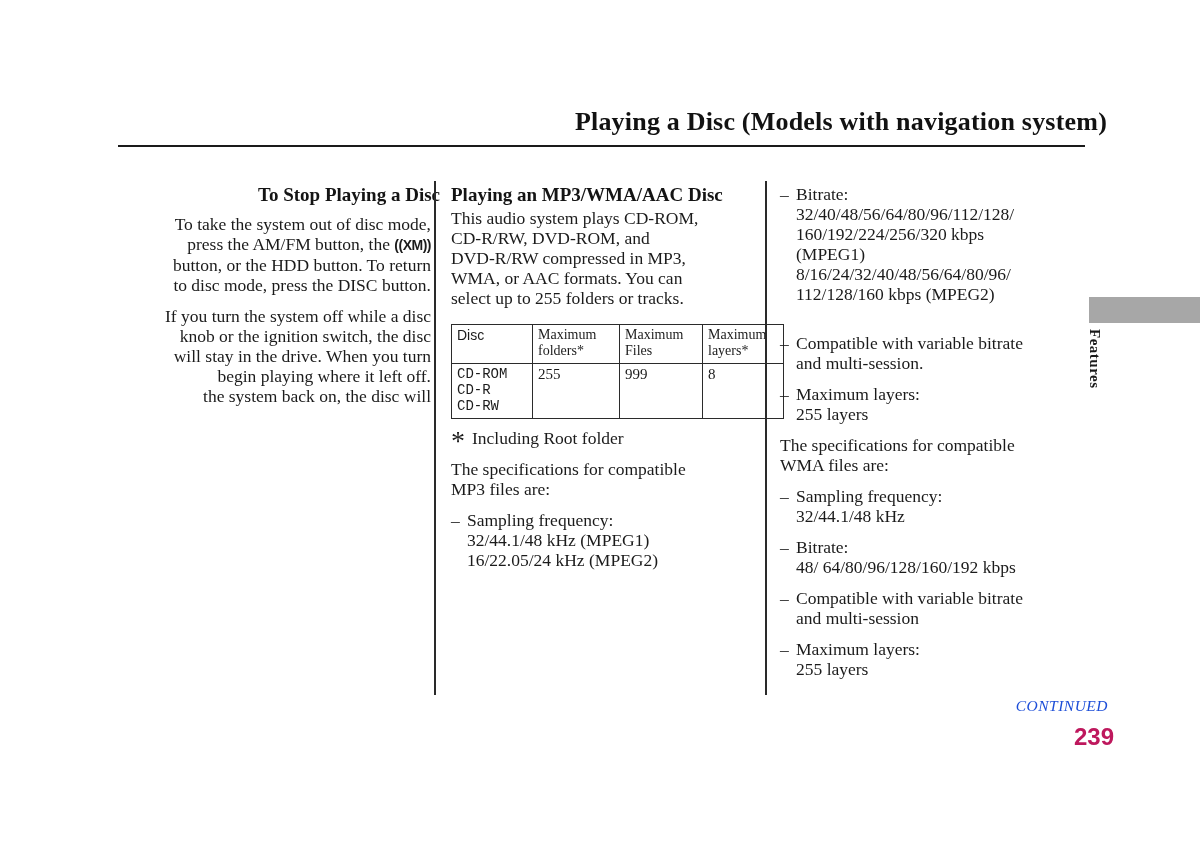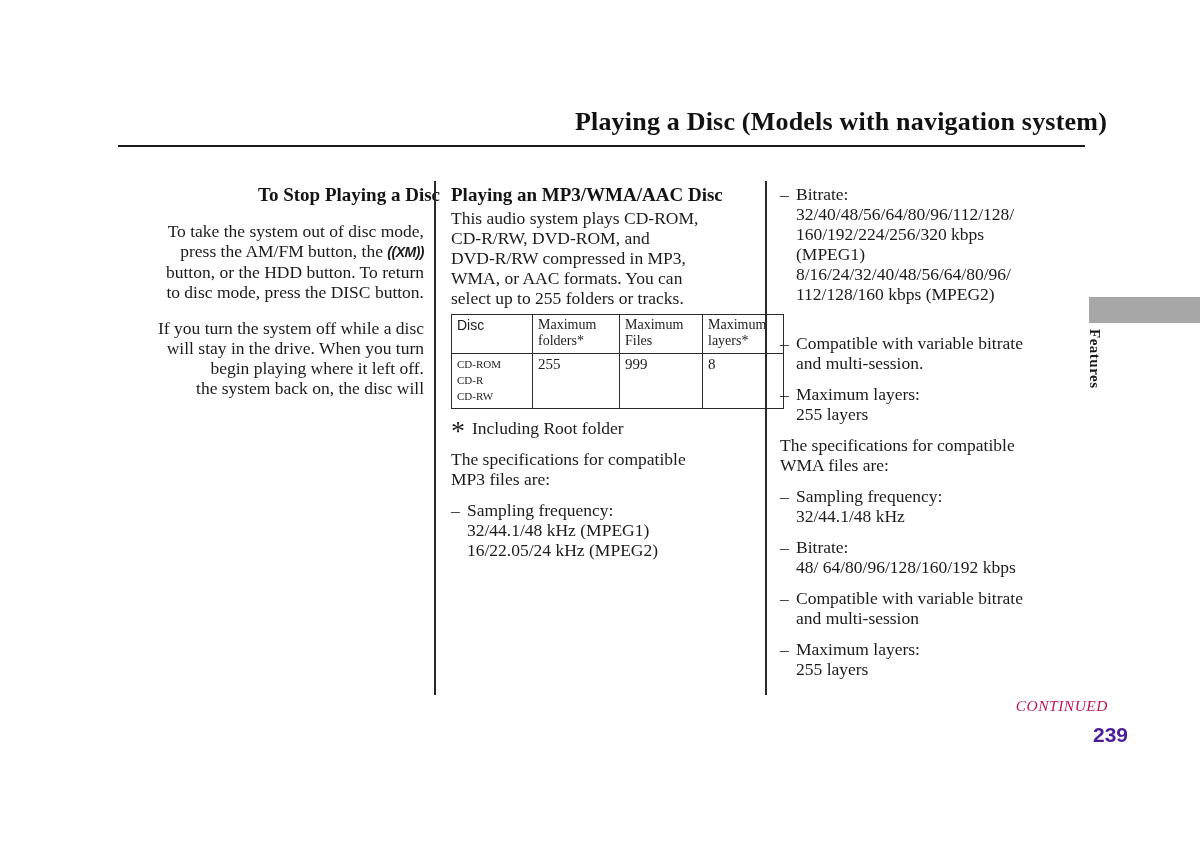--- a/index.html
+++ b/index.html
@@ -46,54 +46,53 @@
   .vrule2 { left: 765px; }
   .heading {
     font-size: 19px;
     font-weight: bold;
     line-height: 21px;
     color: #141414;
     margin: 0 0 3px 0;
   }
   .body, .line { font-size: 17.5px; line-height: 20px; }
   .lines { white-space: pre-line; }
-  .para { margin: 16px; }
+  .para { margin: 9px; }
   .mt-sm { margin-top: 11px; }
   .mt-xs { margin-top: 9px; }
   .mt-lg { margin-top: 29px; }
-  .mt-tbl { margin-top: 6px; }
+  .mt-tbl { margin-top: 16px; }
   .xm-logo {
     font-family: "Liberation Sans", sans-serif;
     font-weight: bold;
     font-size: 14px;
     letter-spacing: -0.5px;
     white-space: nowrap;
-    font-style: italic;
   }
   .power-icon { display: inline-block; vertical-align: -2px; }
   
   table.disc-table {
     border-collapse: collapse;
     width: 100%;
     table-layout: fixed;
   }
   table.disc-table th, table.disc-table td {
     border: 1.5px solid #2b2b2b;
     padding: 2px 5px 4px 5px;
     vertical-align: top;
     text-align: left;
   }
   table.disc-table th { font-weight: normal; font-size: 14px; line-height: 16px; }
   th.c-disc { width: 70px; font-family: "Liberation Sans", sans-serif; font-size: 13.5px; }
   th.c-fold { width: 76px; }
   th.c-file { width: 72px; }
   th.c-lay  { width: 70px; }
   td.disc-cell {
-    font-family: Liberation Serif, serif;
-    font-size: 11px;
+    font-family: Liberation Mono, monospace;
+    font-size: 14px;
     line-height: 16px;
     padding-top: 6px;
     padding-bottom: 6px;
   }
   td.num-cell {
     font-size: 15px;
     text-align: center;
     vertical-align: middle;
   }
   .footnote { display: flex; align-items: flex-start; }
@@ -126,50 +125,51 @@
     letter-spacing: 0.5px;
     color: #1a1a1a;
   }
   .continued {
     position: absolute;
     top: 697px;
     right: 116px;
     font-style: italic;
     font-size: 15.5px;
     letter-spacing: 0.5px;
+    color: #1d4ed8;
+  }
+  .page-number {
+    position: absolute;
+    top: 723px;
+    right: 110px;
+    font-family: "Liberation Sans", sans-serif;
+    font-weight: bold;
+    font-size: 24px;
     color: #be185d;
-  }
-  .page-number {
-    position: absolute;
-    top: 723px;
-    right: 96px;
-    font-family: "Liberation Sans", sans-serif;
-    font-weight: bold;
-    font-size: 21px;
-    color: #4c1d95;
   }
 </style>
 </head>
 <body>
 
 <div class="page">
 
   <div class="page-title">Playing a Disc (Models with navigation system)</div>
   <div class="title-rule"></div>
 
   <div class="col col1">
     <div class="heading">To Stop Playing a Disc</div>
     <div class="para">
       <div class="line">To take the system out of disc mode,</div>
       <div class="line"><span>press the AM/FM button, the </span><span class="xm-logo">((XM))</span></div>
       <div class="line">button, or the HDD button. To return</div>
       <div class="line">to disc mode, press the DISC button.</div>
     </div>
     <div class="para mt-sm">
       <div class="line">If you turn the system off while a disc</div>
+      <div class="line">knob or the ignition switch, the disc</div>
       <div class="line">will stay in the drive. When you turn</div>
       <div class="line">begin playing where it left off.</div>
       <div class="line">the system back on, the disc will</div>
     </div>
   </div>
 
   <div class="vrule vrule1"></div>
 
   <div class="col col2">
     <div class="heading">Playing an MP3/WMA/AAC Disc</div>

